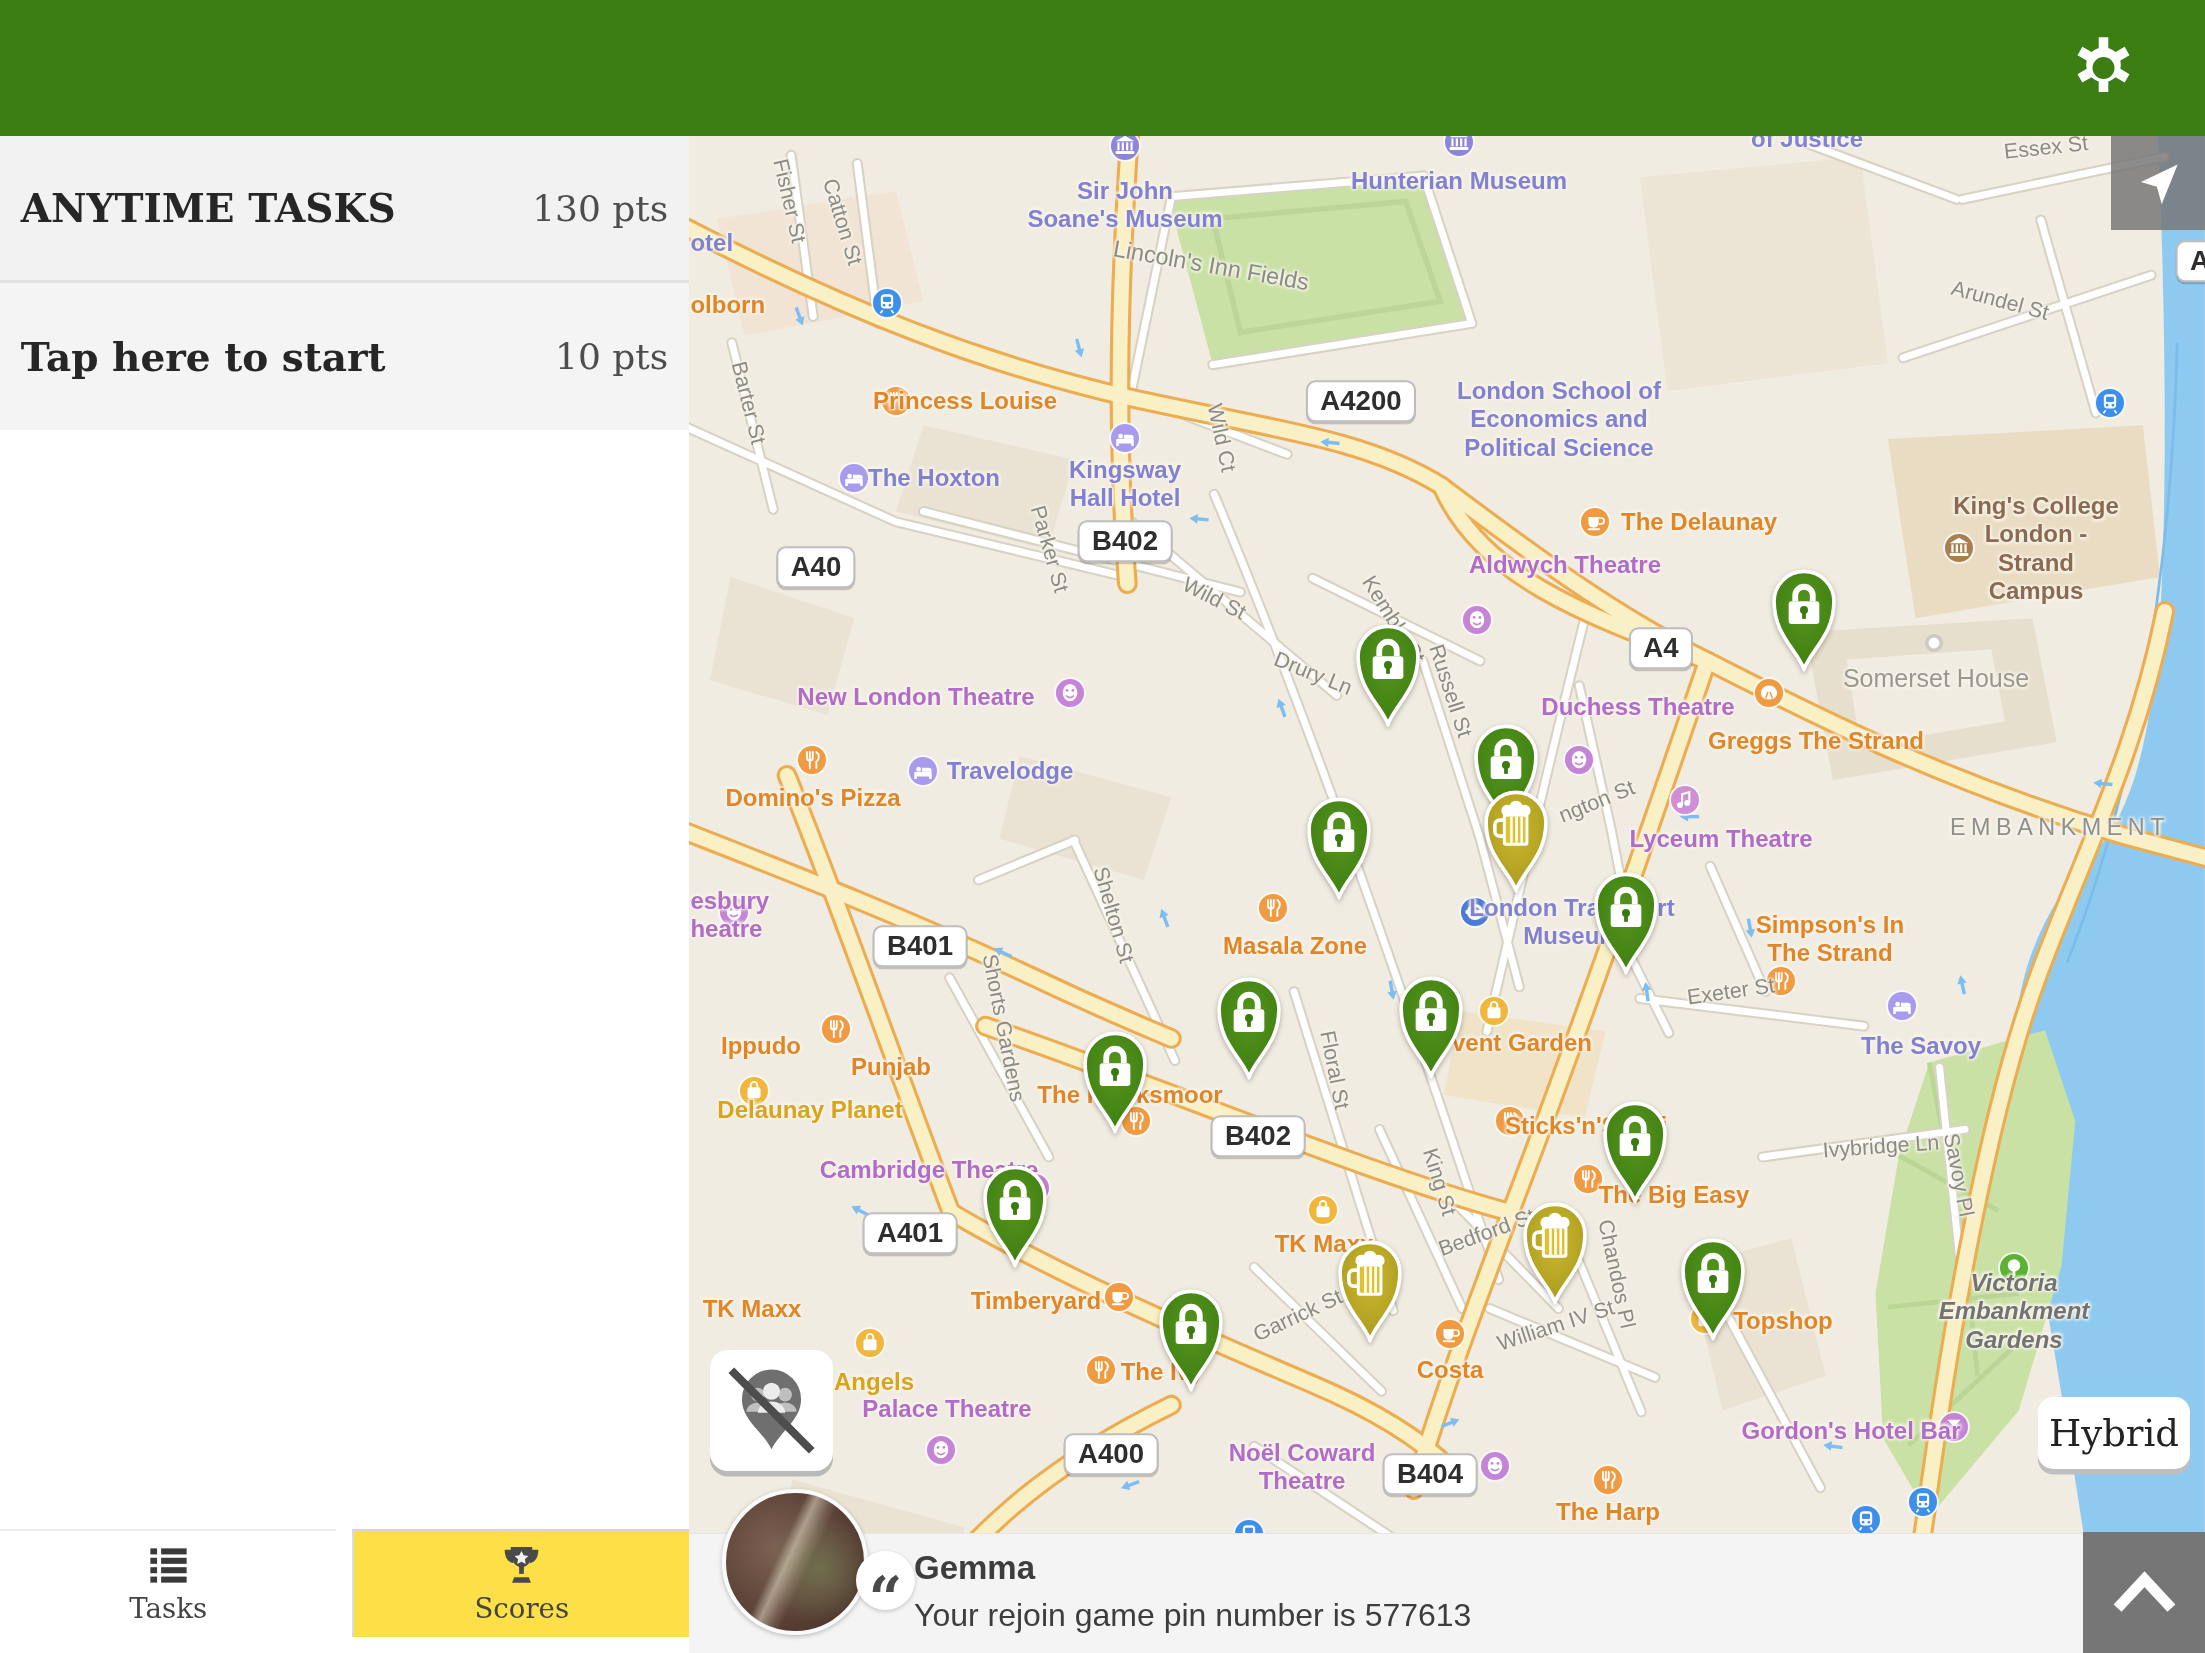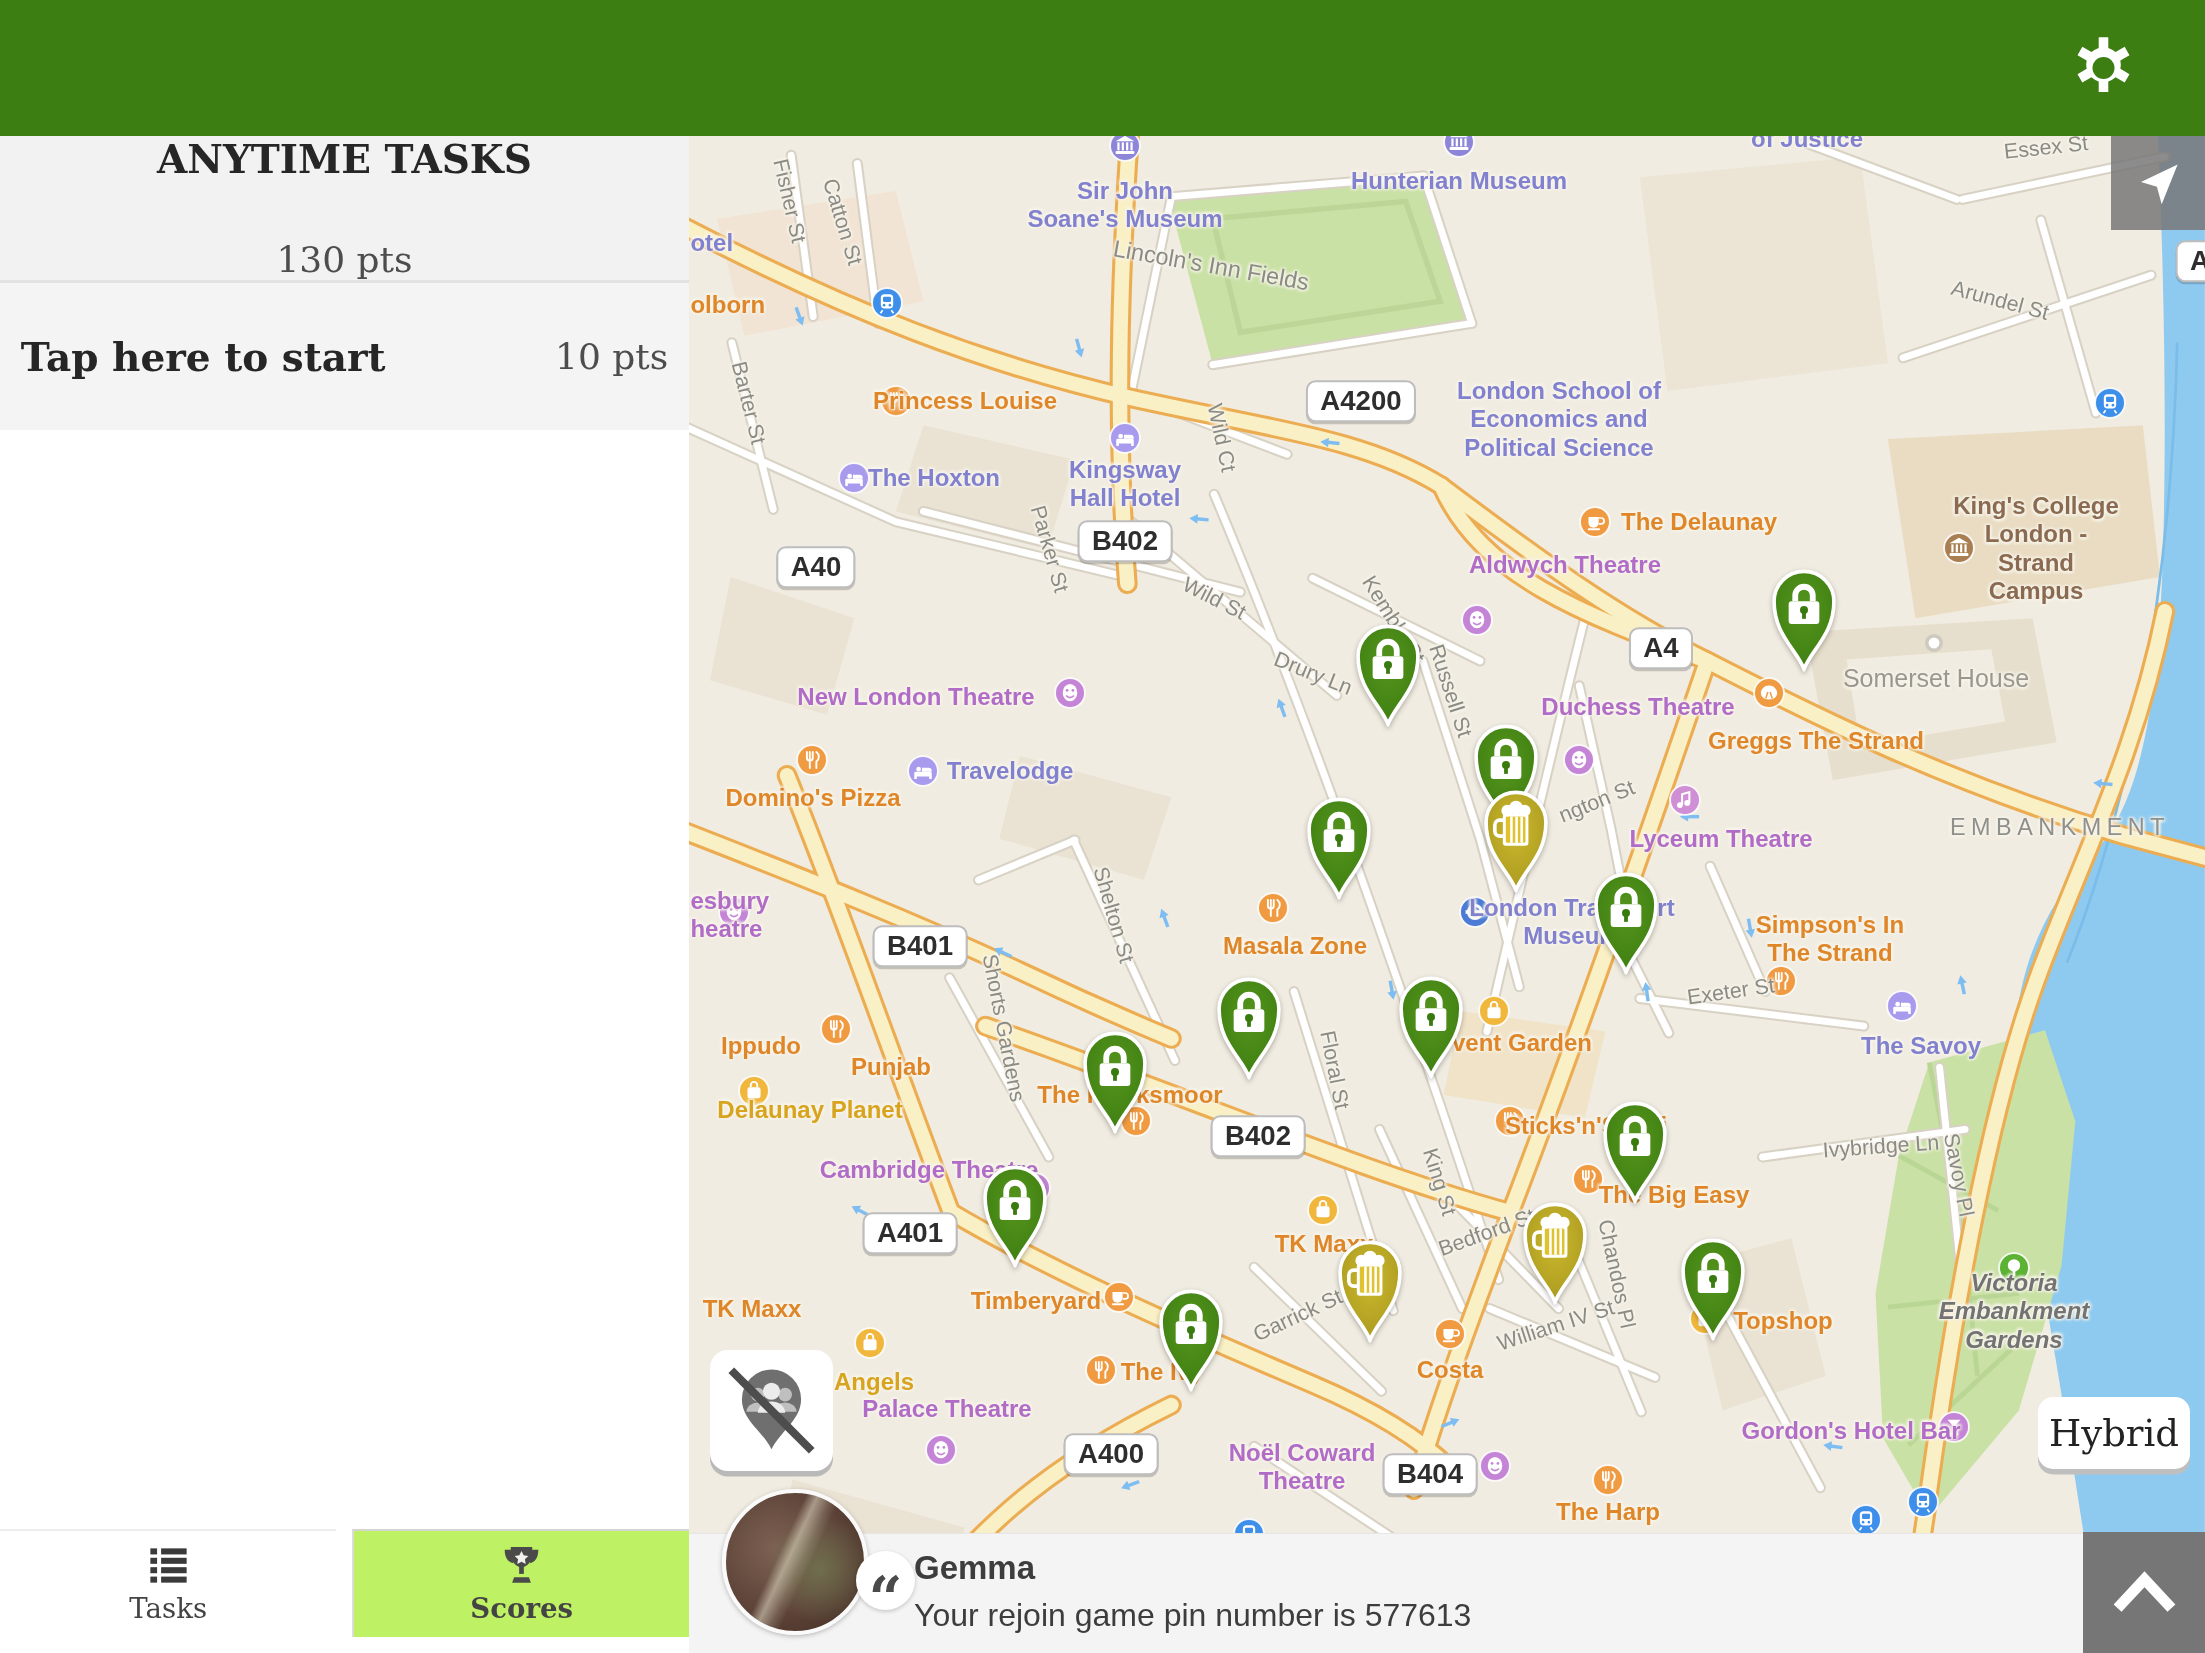--- a/index.html
+++ b/index.html
@@ -6,29 +6,29 @@
   #stage{position:relative;width:2205px;height:1654px;overflow:hidden;
          font-family:"Liberation Sans",sans-serif;background:#fff;}
   
   #header{position:absolute;left:0;top:0;width:2205px;height:136px;background:#3d7e12;z-index:20;}
   #gear-btn{position:absolute;right:63px;top:50%;transform:translateY(-50%);width:77px;height:77px;
             display:flex;align-items:center;justify-content:center;cursor:pointer;}
   
   #sidebar{position:absolute;left:0;top:136px;width:689px;height:1517px;background:#fff;z-index:15;}
   .task-row{height:147px;background:#f2f2f2;display:flex;align-items:center;justify-content:space-between;
             padding:0 20.7px;box-sizing:border-box;cursor:pointer;}
-  .task-row.first{border-bottom:3.4px solid #e2e2e2;flex-direction:column;}
+  .task-row.first{border-bottom:3.4px solid #e2e2e2;}
   .task-row.second{background:#f4f4f4;}
   .task-label{font-family:"DejaVu Serif",serif;font-weight:700;font-size:39px;color:#262626;}
   .task-pts{font-family:"DejaVu Serif",serif;font-size:36px;color:#4d4d4d;}
   
   #tabbar{position:absolute;left:0;bottom:16px;width:689px;height:108px;display:flex;gap:16px;}
   .tab{width:345px;height:108px;display:flex;flex-direction:column;align-items:center;justify-content:center;
        gap:6.9px;cursor:pointer;box-sizing:border-box;border-top:2.1px solid #ececec;background:#fff;}
-  .tab.inactive{background:#bef264;border-top:2.8px solid #d5d5d3;border-left:2.1px solid #dcdcda;font-weight:bold;}
+  .tab.inactive{background:#fde047;border-top:2.8px solid #d5d5d3;border-left:2.1px solid #dcdcda;}
   .tab-label{font-family:"DejaVu Serif",serif;font-size:27.6px;color:#444;}
   
   #map{position:absolute;left:689px;top:136px;width:1516px;height:1517px;background:#f1ece1;overflow:hidden;z-index:5;}
   #map-base{position:absolute;left:0;top:0;z-index:1;}
   #map-annotations{position:absolute;left:0;top:0;width:1516px;height:1517px;z-index:2;}
   .mlabel{position:absolute;white-space:pre-line;text-align:center;font-size:24px;font-weight:700;line-height:1.18;
           text-shadow:-1.4px -1.4px 2.8px rgba(248,244,235,.95),1.4px -1.4px 2.8px rgba(248,244,235,.95),
                       -1.4px 1.4px 2.8px rgba(248,244,235,.95),1.4px 1.4px 2.8px rgba(248,244,235,.95);z-index:4;}
   .k-street{color:#8b8b85;font-size:21.4px;font-weight:400;}
   .k-caps{color:#8f8f8c;font-size:23.4px;font-weight:400;letter-spacing:5.5px;}

